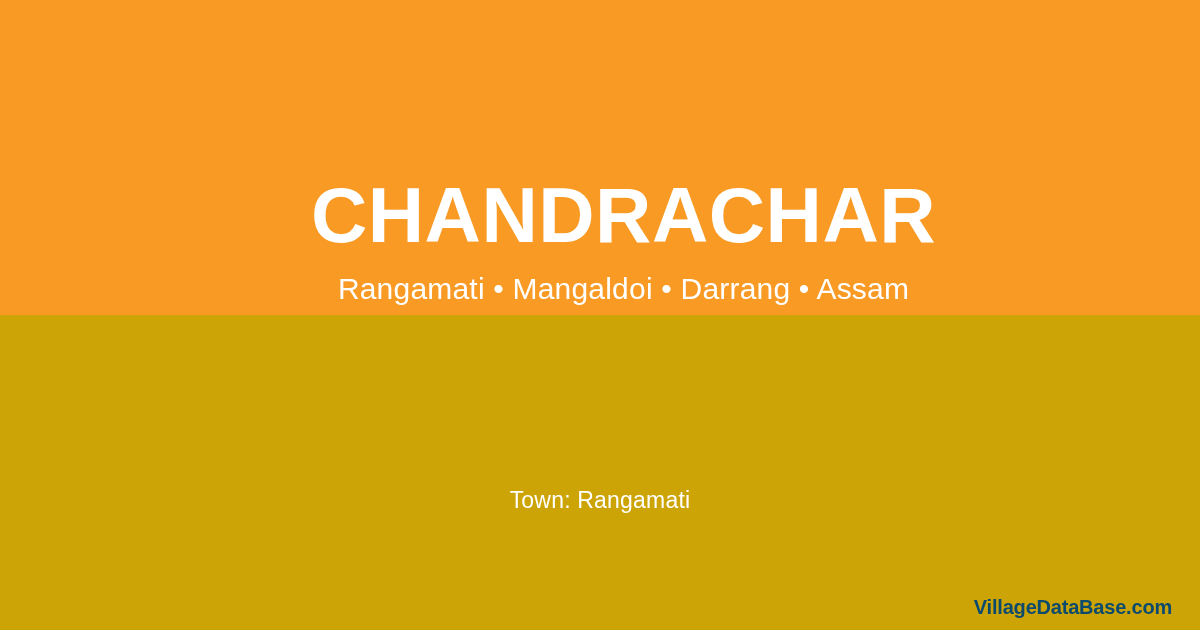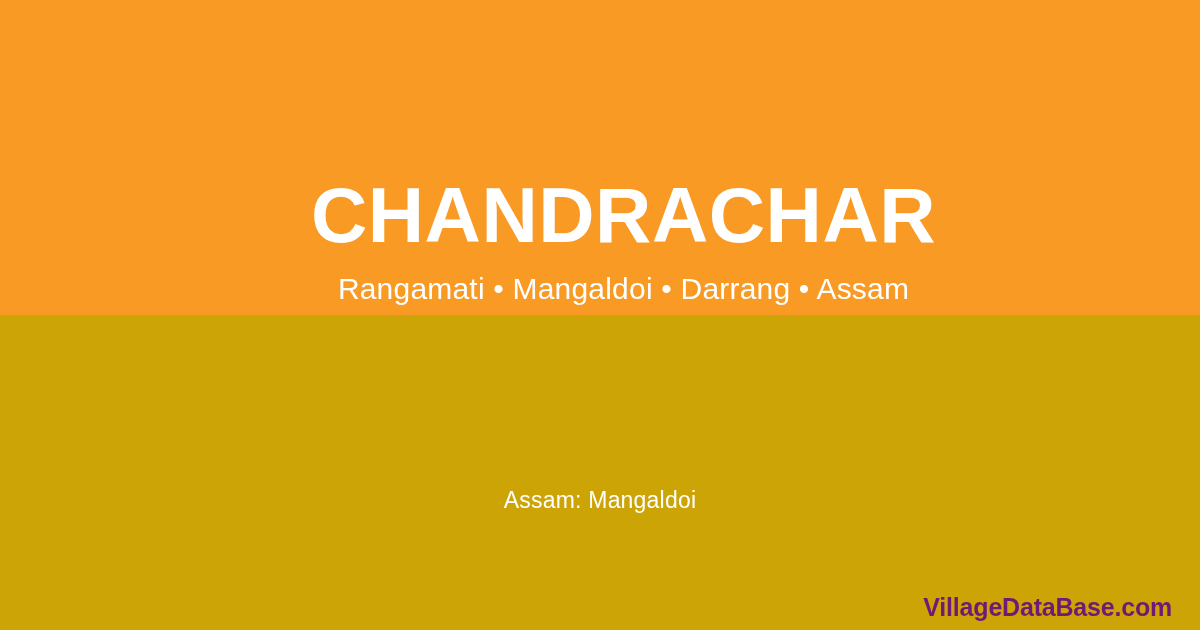--- a/index.html
+++ b/index.html
@@ -81,38 +81,38 @@
     color: #FFFFFF;
     letter-spacing: 0.2px;
     font-family: "Liberation Sans", sans-serif;
   }
 
   
   .watermark {
     position: absolute;
     right: 28px;
     bottom: 8px;
-    font-size: 25px;
+    font-size: 20px;
     line-height: 30px;
     font-weight: 700;
-    color: #701a75;
+    color: #0c4a6e;
     letter-spacing: -0.2px;
     white-space: nowrap;
     font-family: "Liberation Sans", sans-serif;
   }
 </style>
 </head>
 <body>
 
 <div class="card">
 
   <div class="band-top">
     <h1 class="village-title">CHANDRACHAR</h1>
     <div class="village-breadcrumb">Rangamati • Mangaldoi • Darrang • Assam</div>
   </div>
 
   <div class="band-bottom">
-    <div class="detail-line">Assam: Mangaldoi</div>
+    <div class="detail-line">Town: Rangamati</div>
   </div>
 
   <div class="watermark">VillageDataBase.com</div>
 
 </div>
 
 </body></html>

